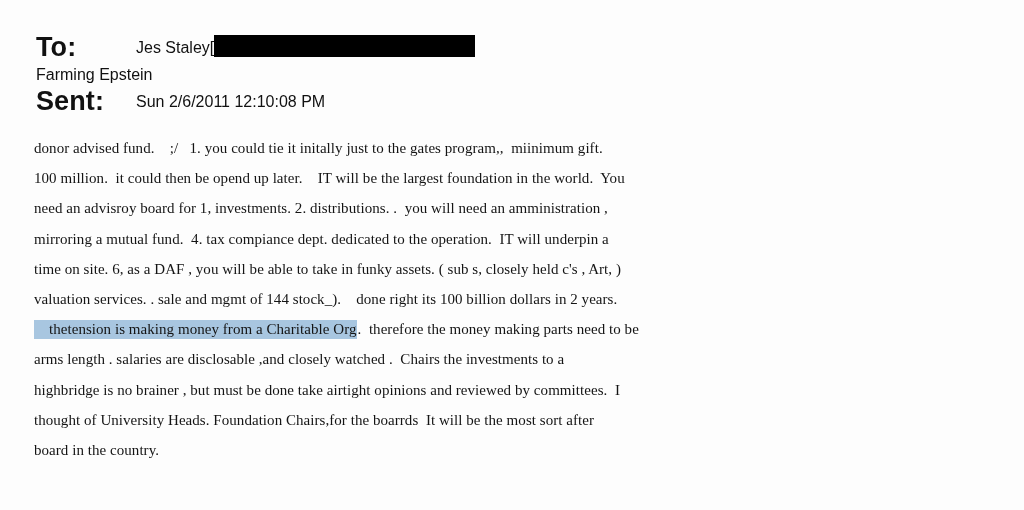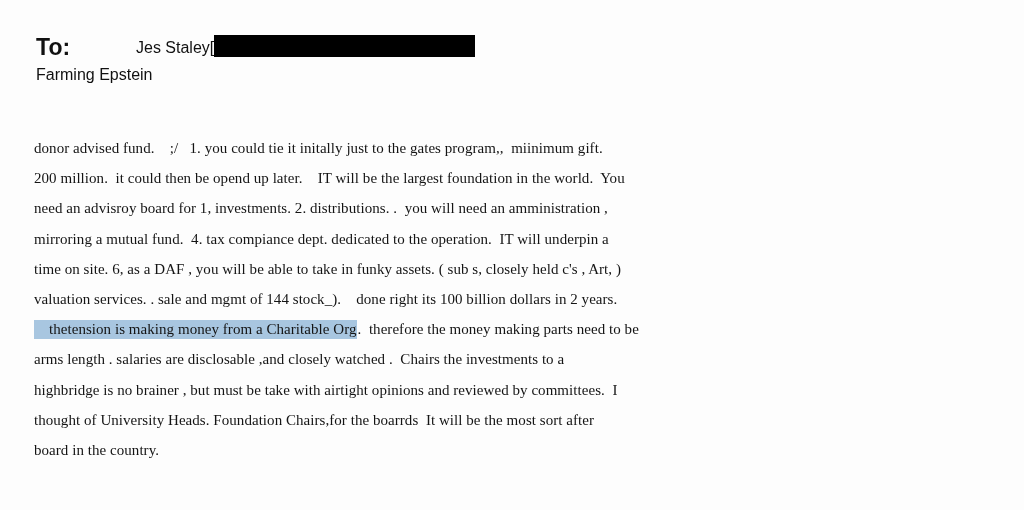--- a/index.html
+++ b/index.html
@@ -28,21 +28,21 @@
     width: 940px;
   }
   .hdr-row {
     display: flex;
     align-items: flex-start;
     height: 27px;
   }
   .hdr-label {
     width: 100px;
     font-weight: bold;
-    font-size: 23px;
+    font-size: 27px;
     line-height: 27px;
     letter-spacing: 0.1px;
     font-family: "Liberation Sans", sans-serif;
   }
   .hdr-value {
     font-size: 16px;
     line-height: 27px;
     font-family: "Liberation Sans", sans-serif;
     white-space: nowrap;
   }
@@ -86,30 +86,34 @@
 
     <div class="hdr-row">
       <div class="hdr-label">To:</div>
       <div class="hdr-value"><span>Jes Staley[</span><span class="redaction"></span></div>
     </div>
 
     <div class="hdr-row">
       <div class="hdr-value">Farming Epstein</div>
     </div>
 
+    <div class="hdr-row">
+      <div class="hdr-label">Sent:</div>
+      <div class="hdr-value">Sun 2/6/2011 12:10:08 PM</div>
+    </div>
 
   </div>
 
   <div class="bodytext">
     <div class="line">donor advised fund.    ;/   1. you could tie it initally just to the gates program,,  miinimum gift.</div>
-    <div class="line">200 million.  it could then be opend up later.    IT will be the largest foundation in the world.  You</div>
+    <div class="line">100 million.  it could then be opend up later.    IT will be the largest foundation in the world.  You</div>
     <div class="line">need an advisroy board for 1, investments. 2. distributions. .  you will need an amministration ,</div>
     <div class="line">mirroring a mutual fund.  4. tax compiance dept. dedicated to the operation.  IT will underpin a</div>
     <div class="line">time on site. 6, as a DAF , you will be able to take in funky assets. ( sub s, closely held c's , Art, )</div>
     <div class="line">valuation services. . sale and mgmt of 144 stock_).    done right its 100 billion dollars in 2 years.</div>
     <div class="line"><span class="hl">thetension is making money from a Charitable Org</span><span>.  therefore the money making parts need to be</span></div>
     <div class="line">arms length . salaries are disclosable ,and closely watched .  Chairs the investments to a</div>
-    <div class="line">highbridge is no brainer , but must be take with airtight opinions and reviewed by committees.  I</div>
+    <div class="line">highbridge is no brainer , but must be done take airtight opinions and reviewed by committees.  I</div>
     <div class="line">thought of University Heads. Foundation Chairs,for the boarrds  It will be the most sort after</div>
     <div class="line">board in the country.</div>
   </div>
 
 </div>
 
 </body></html>

